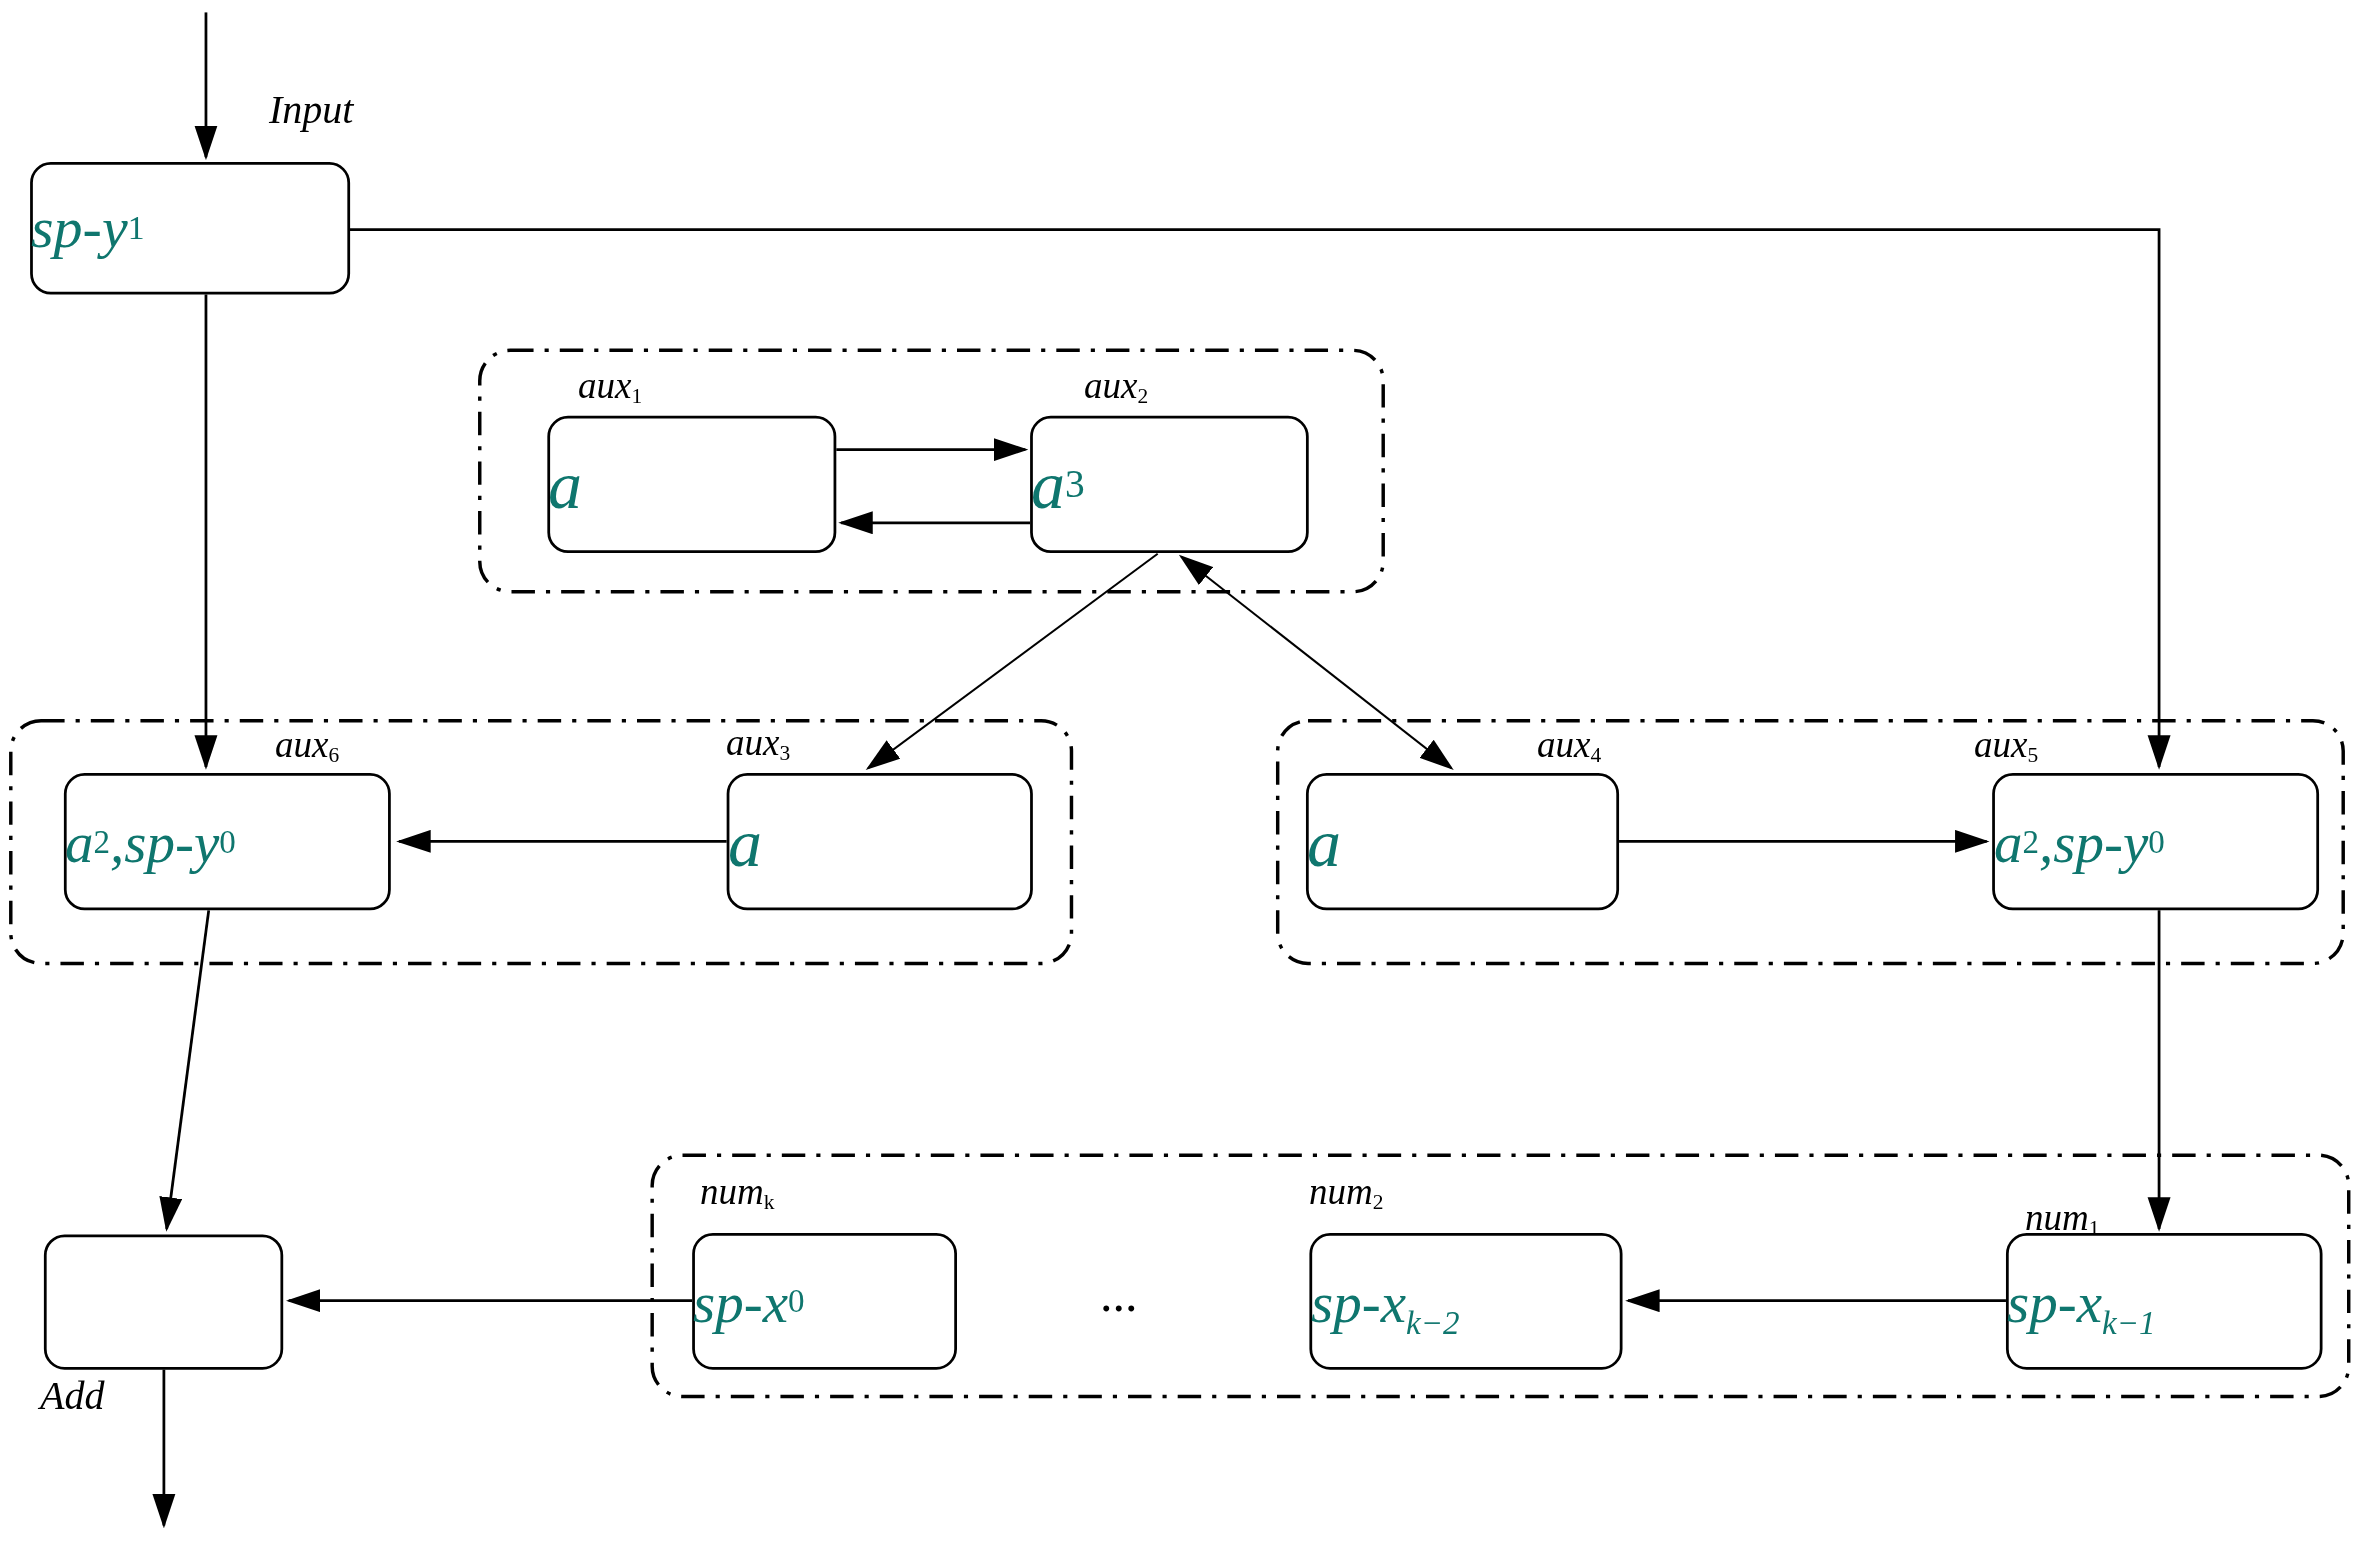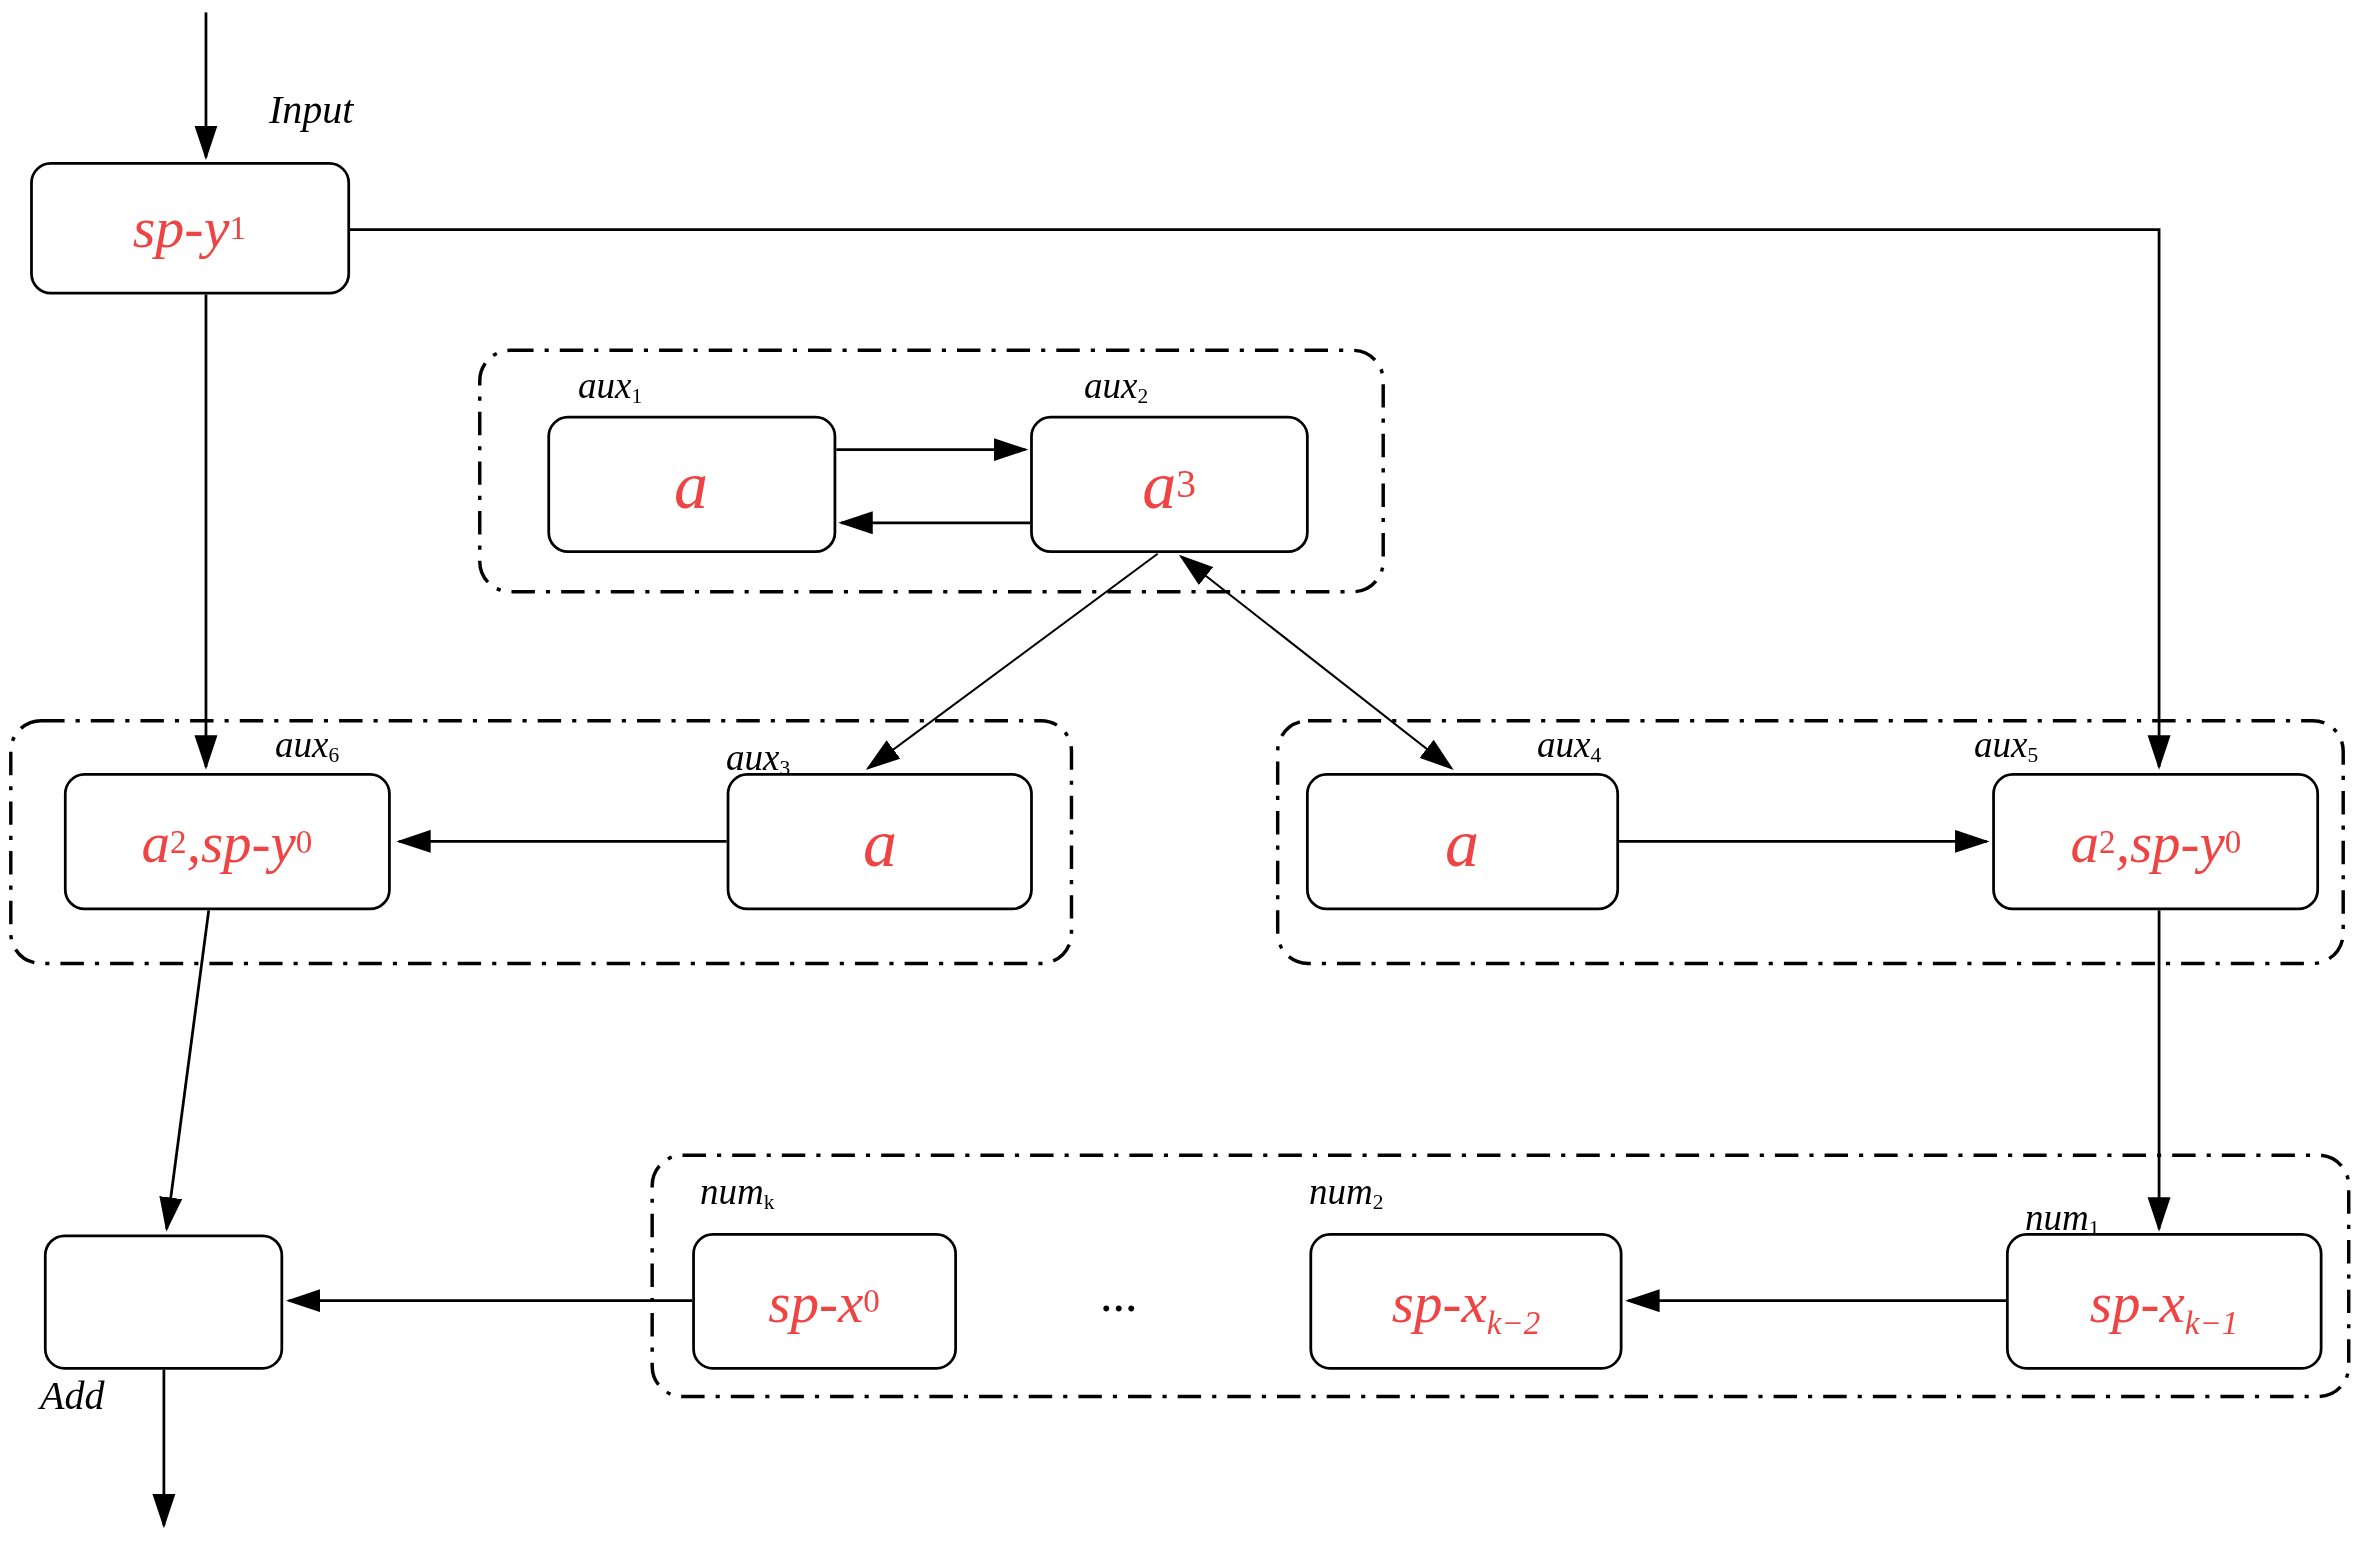--- a/index.html
+++ b/index.html
@@ -6,22 +6,22 @@
   body{
     width:2354px;height:1560px;
     background:#ffffff;
     font-family:"Liberation Serif","DejaVu Serif",serif;
     overflow:hidden;
   }
   #stage{position:relative;width:2354px;height:1560px;}
   #wires{position:absolute;left:0;top:0;}
   .boxtext{
     position:absolute;
-    display:flex;align-items:center;justify-content:center;
-    font-style:italic;color:#ef4444;
+    display:flex;align-items:center;
+    font-style:italic;color:#0f766e;
     white-space:nowrap;
     line-height:1;
   }
   .freelabel{
     position:absolute;
     font-style:italic;color:#000;
     white-space:nowrap;
     line-height:1;
   }
   .sup{font-size:.58em;vertical-align:.55em;font-style:normal;}
@@ -82,21 +82,21 @@
     </g>
   </svg>
 
   <div class="freelabel" style="left:269px;top:90px;font-size:40px;">Input</div>
   <div class="freelabel" style="left:40px;top:1376px;font-size:40px;">Add</div>
   <div class="freelabel" style="left:1100px;top:1269px;font-size:50px;font-style:normal;">...</div>
 
   <div class="freelabel" style="left:578px;top:367px;font-size:37px;"><span>aux</span><span class="sub">1</span></div>
   <div class="freelabel" style="left:1084px;top:367px;font-size:37px;"><span>aux</span><span class="sub">2</span></div>
   <div class="freelabel" style="left:275px;top:726px;font-size:37px;"><span>aux</span><span class="sub">6</span></div>
-  <div class="freelabel" style="left:726px;top:739px;font-size:37px;"><span>aux</span><span class="sub">3</span></div>
+  <div class="freelabel" style="left:726px;top:724px;font-size:37px;"><span>aux</span><span class="sub">3</span></div>
   <div class="freelabel" style="left:1537px;top:726px;font-size:37px;"><span>aux</span><span class="sub">4</span></div>
   <div class="freelabel" style="left:1974px;top:726px;font-size:37px;"><span>aux</span><span class="sub">5</span></div>
   <div class="freelabel" style="left:700px;top:1173px;font-size:37px;"><span>num</span><span class="sub">k</span></div>
   <div class="freelabel" style="left:1309px;top:1173px;font-size:37px;"><span>num</span><span class="sub">2</span></div>
   <div class="freelabel" style="left:2025px;top:1173px;font-size:37px;margin-top:26px;"><span>num</span><span class="sub">1</span></div>
 
   <div class="boxtext" style="left:31px;top:163px;width:317px;height:130px;font-size:58px;">
       <span>sp-y</span>
       <span class="sub">1</span>
     </div>

